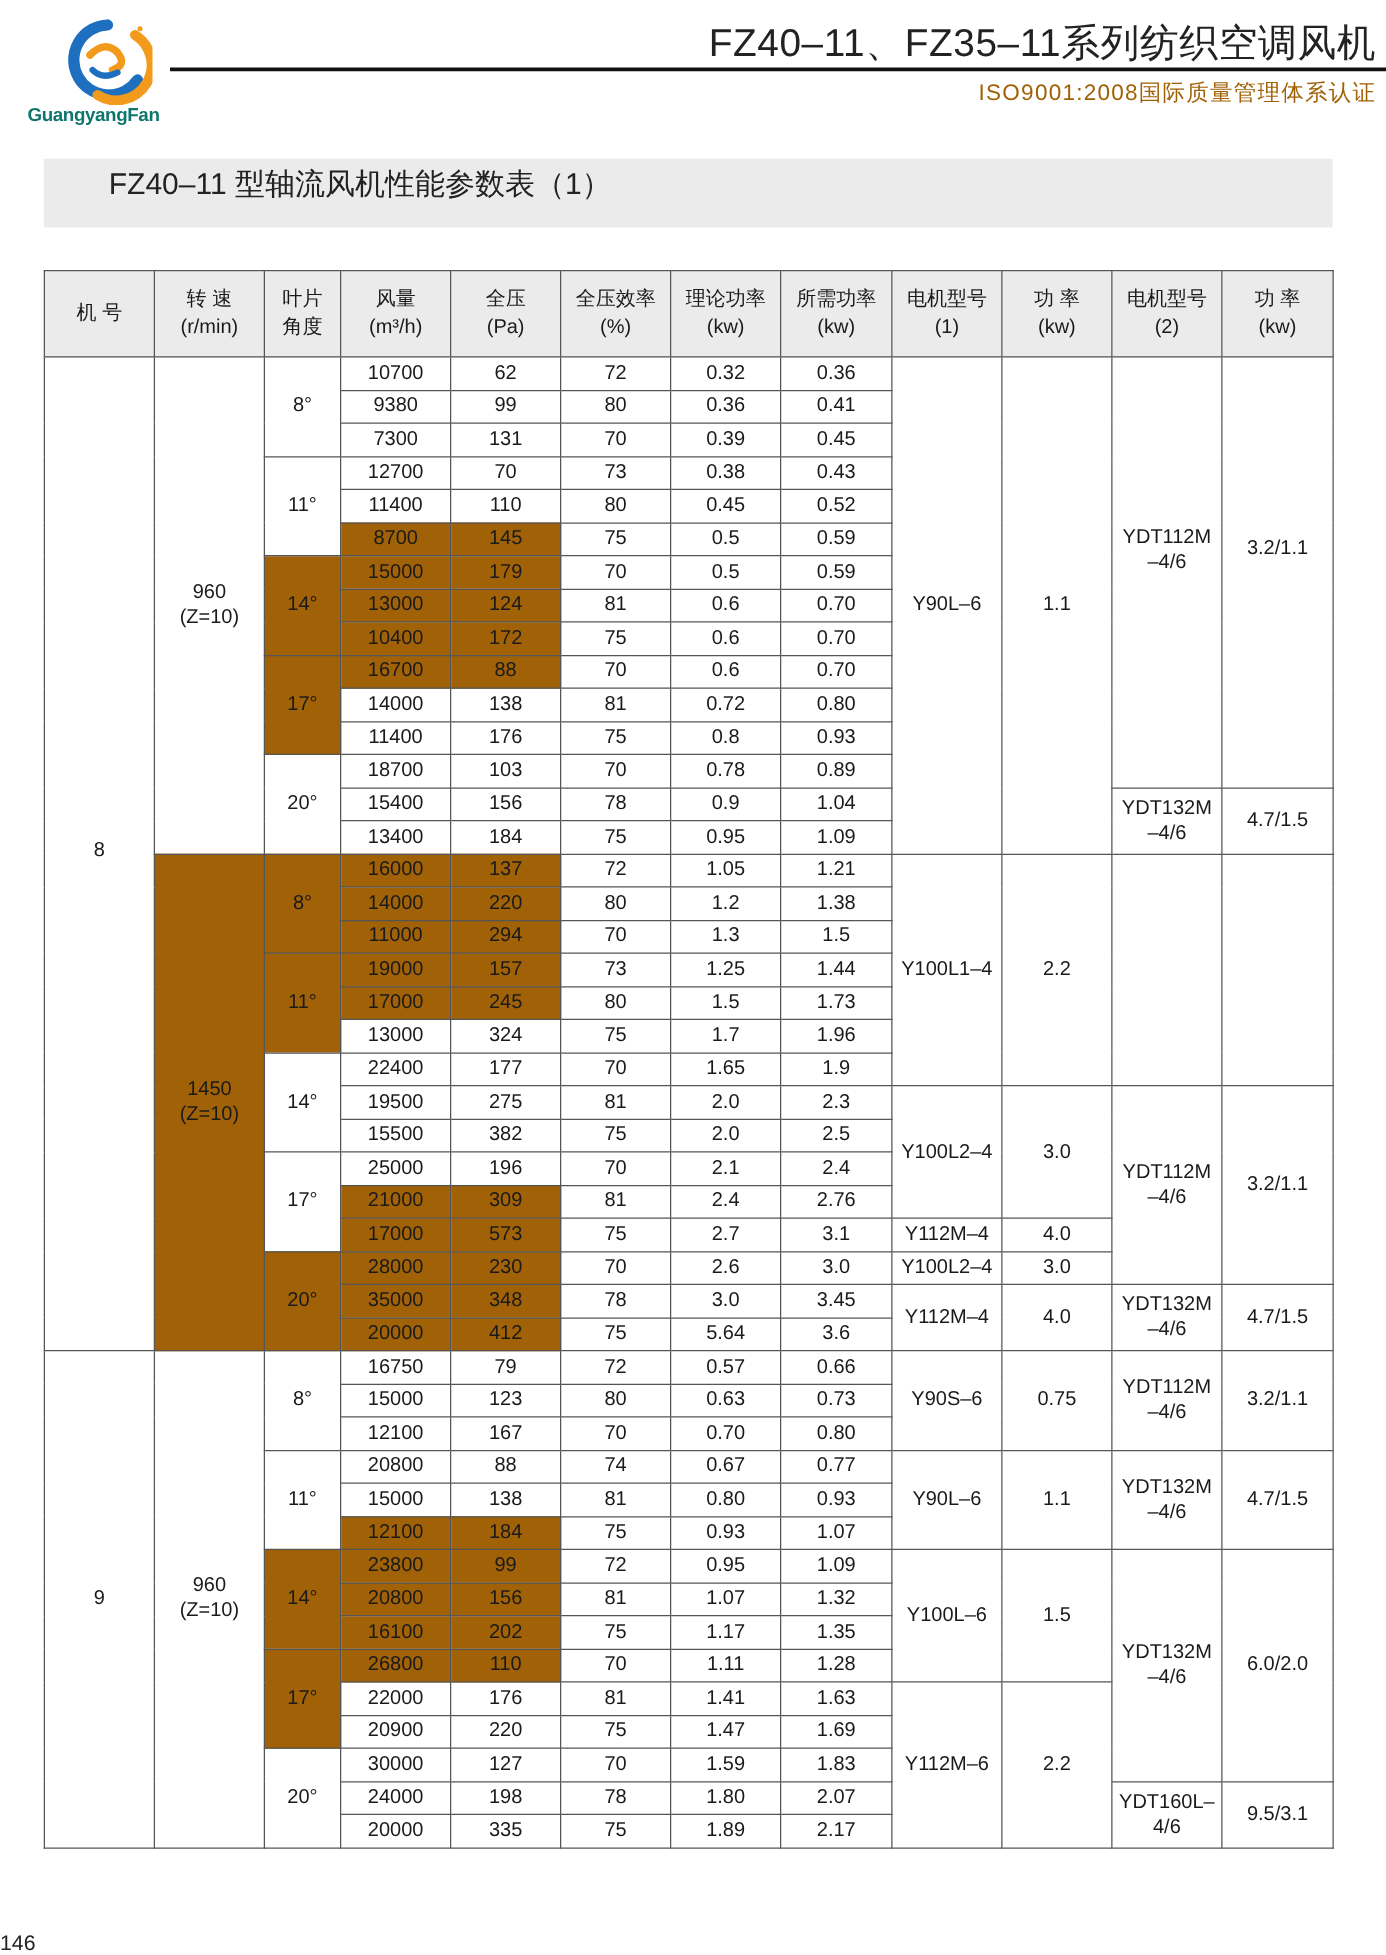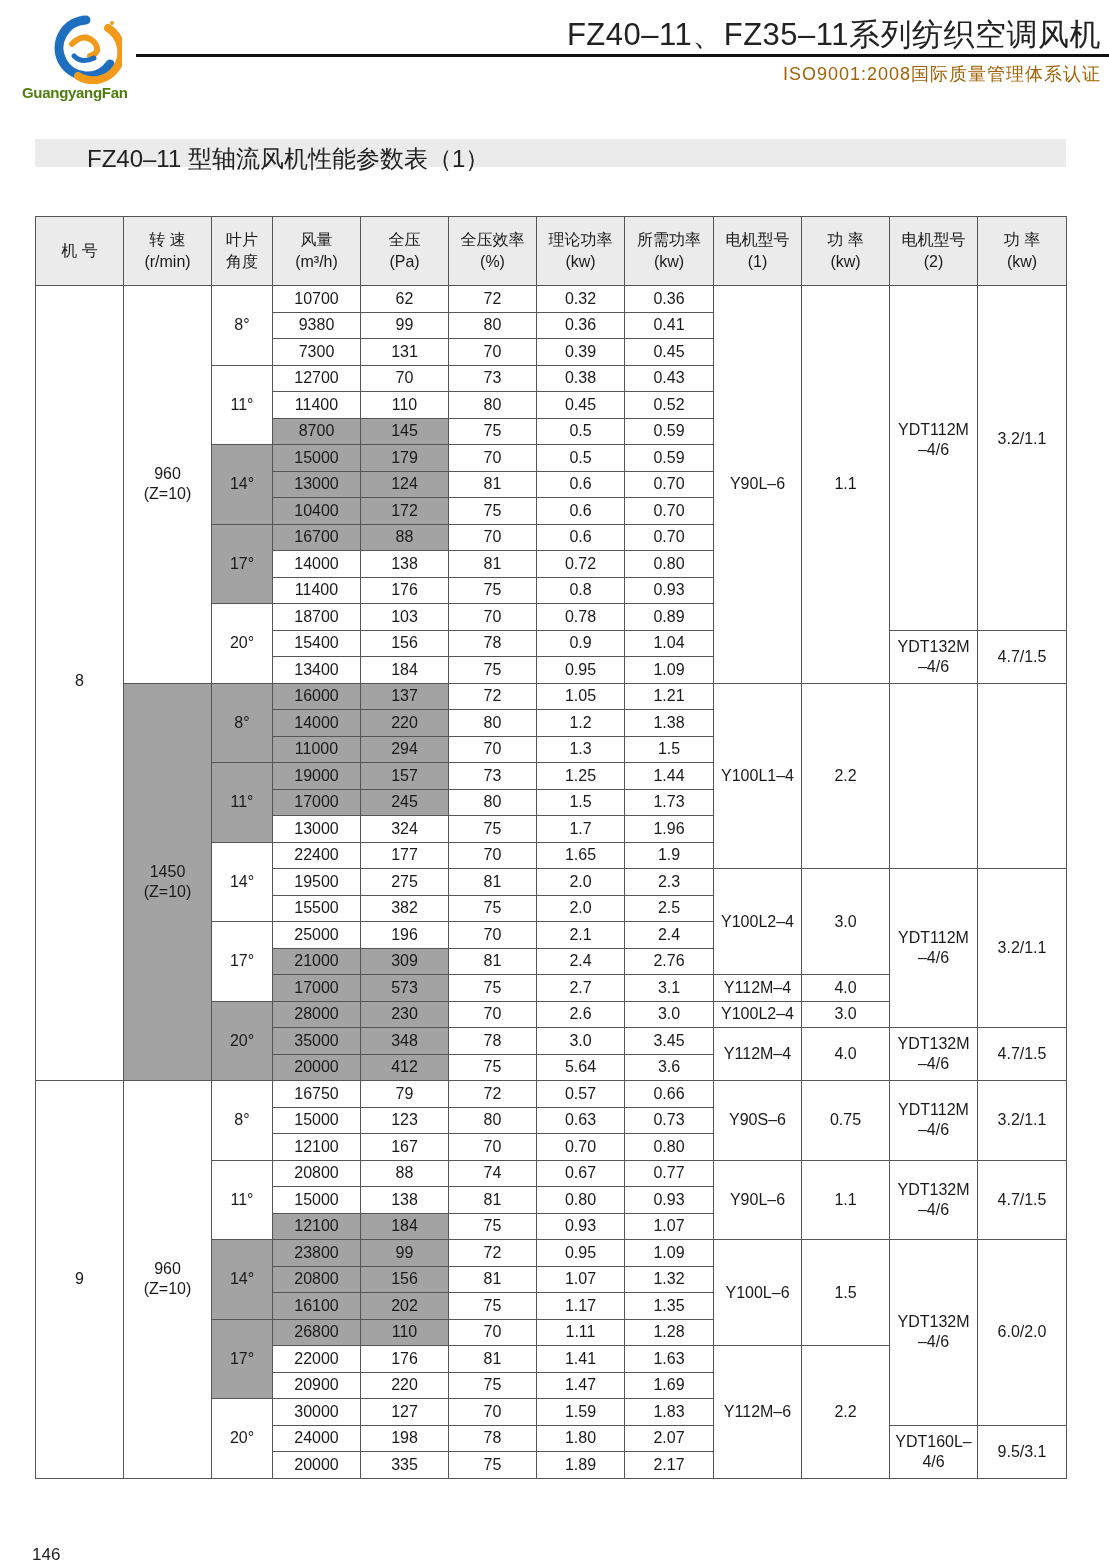--- a/index.html
+++ b/index.html
@@ -1,31 +1,31 @@
 <!DOCTYPE html>
 <html><head>
 <meta charset="utf-8">
 <style>
   html,body{margin:0;padding:0;background:#fff;}
   body{width:1109px;height:1564px;position:relative;font-family:"DejaVu Sans","Liberation Sans",sans-serif;color:#1a1a1a;overflow:hidden;}
   .logo{position:absolute;left:22px;top:14px;width:130px;height:90px;}
   .logo svg{position:absolute;left:28px;top:0;}
-  .logo-text{position:absolute;left:0;top:70px;font-family:"Liberation Sans",sans-serif;font-size:15px;font-weight:bold;letter-spacing:-0.3px;color:#4d7c0f;}
+  .logo-text{position:absolute;left:0;top:70px;font-family:"Liberation Sans",sans-serif;font-size:15px;font-weight:bold;letter-spacing:-0.3px;color:#0f766e;}
   .top-title{position:absolute;right:8px;top:14px;font-family:"Liberation Sans",sans-serif;font-size:31px;color:#222;letter-spacing:0.5px;text-align:center;}
   .top-rule{position:absolute;left:136px;right:0;top:54px;height:3px;background:#111;}
   .top-sub{position:absolute;right:8px;top:62px;font-family:"Liberation Sans",sans-serif;font-size:18px;color:#a16207;letter-spacing:1px;}
-  .section-bar{position:absolute;left:35px;top:139px;width:1031px;height:28px;background:#ebebeb;}
+  .section-bar{position:absolute;left:35px;top:127px;width:1031px;height:55px;background:#ebebeb;}
   .section-title{position:absolute;left:52px;top:4px;font-family:"Liberation Sans",sans-serif;font-size:24px;color:#222;}
   table.perf{position:absolute;left:35px;top:216px;border-collapse:collapse;table-layout:fixed;width:1032px;font-family:"Liberation Sans",sans-serif;font-size:16px;}
   table.perf th,table.perf td{border:1px solid #555;text-align:center;vertical-align:middle;padding:0;line-height:1.35;}
   table.perf th{background:#ebebeb;font-weight:normal;height:68px;font-size:16px;}
   table.perf td{height:25.5px;}
-  .sh{background:#a3a3a3;}
+  .sh{background:#a16207;}
   .tight{line-height:1.25 !important;}
-  .page-num{position:absolute;left:0;top:1545px;font-family:"Liberation Sans",sans-serif;font-size:17px;color:#222;padding-left:32px;}
+  .page-num{position:absolute;left:0;top:1545px;font-family:"Liberation Sans",sans-serif;font-size:17px;color:#222;}
 </style>
 </head>
 <body>
 
 <div class="logo">
   <svg width="72" height="70" viewBox="0 0 72 70">
     <path d="M36 6 A28 28 0 1 0 60 50" fill="none" stroke="#1f6fc0" stroke-width="9" stroke-linecap="round"></path>
     <path d="M58 14 A28 28 0 0 1 28 62" fill="none" stroke="#f29a1c" stroke-width="8" stroke-linecap="round"></path>
     <path d="M22 30 Q34 18 44 28 Q52 38 40 42" fill="none" stroke="#f29a1c" stroke-width="6" stroke-linecap="round"></path>
     <path d="M24 42 Q32 50 44 44" fill="none" stroke="#1f6fc0" stroke-width="5" stroke-linecap="round"></path>

